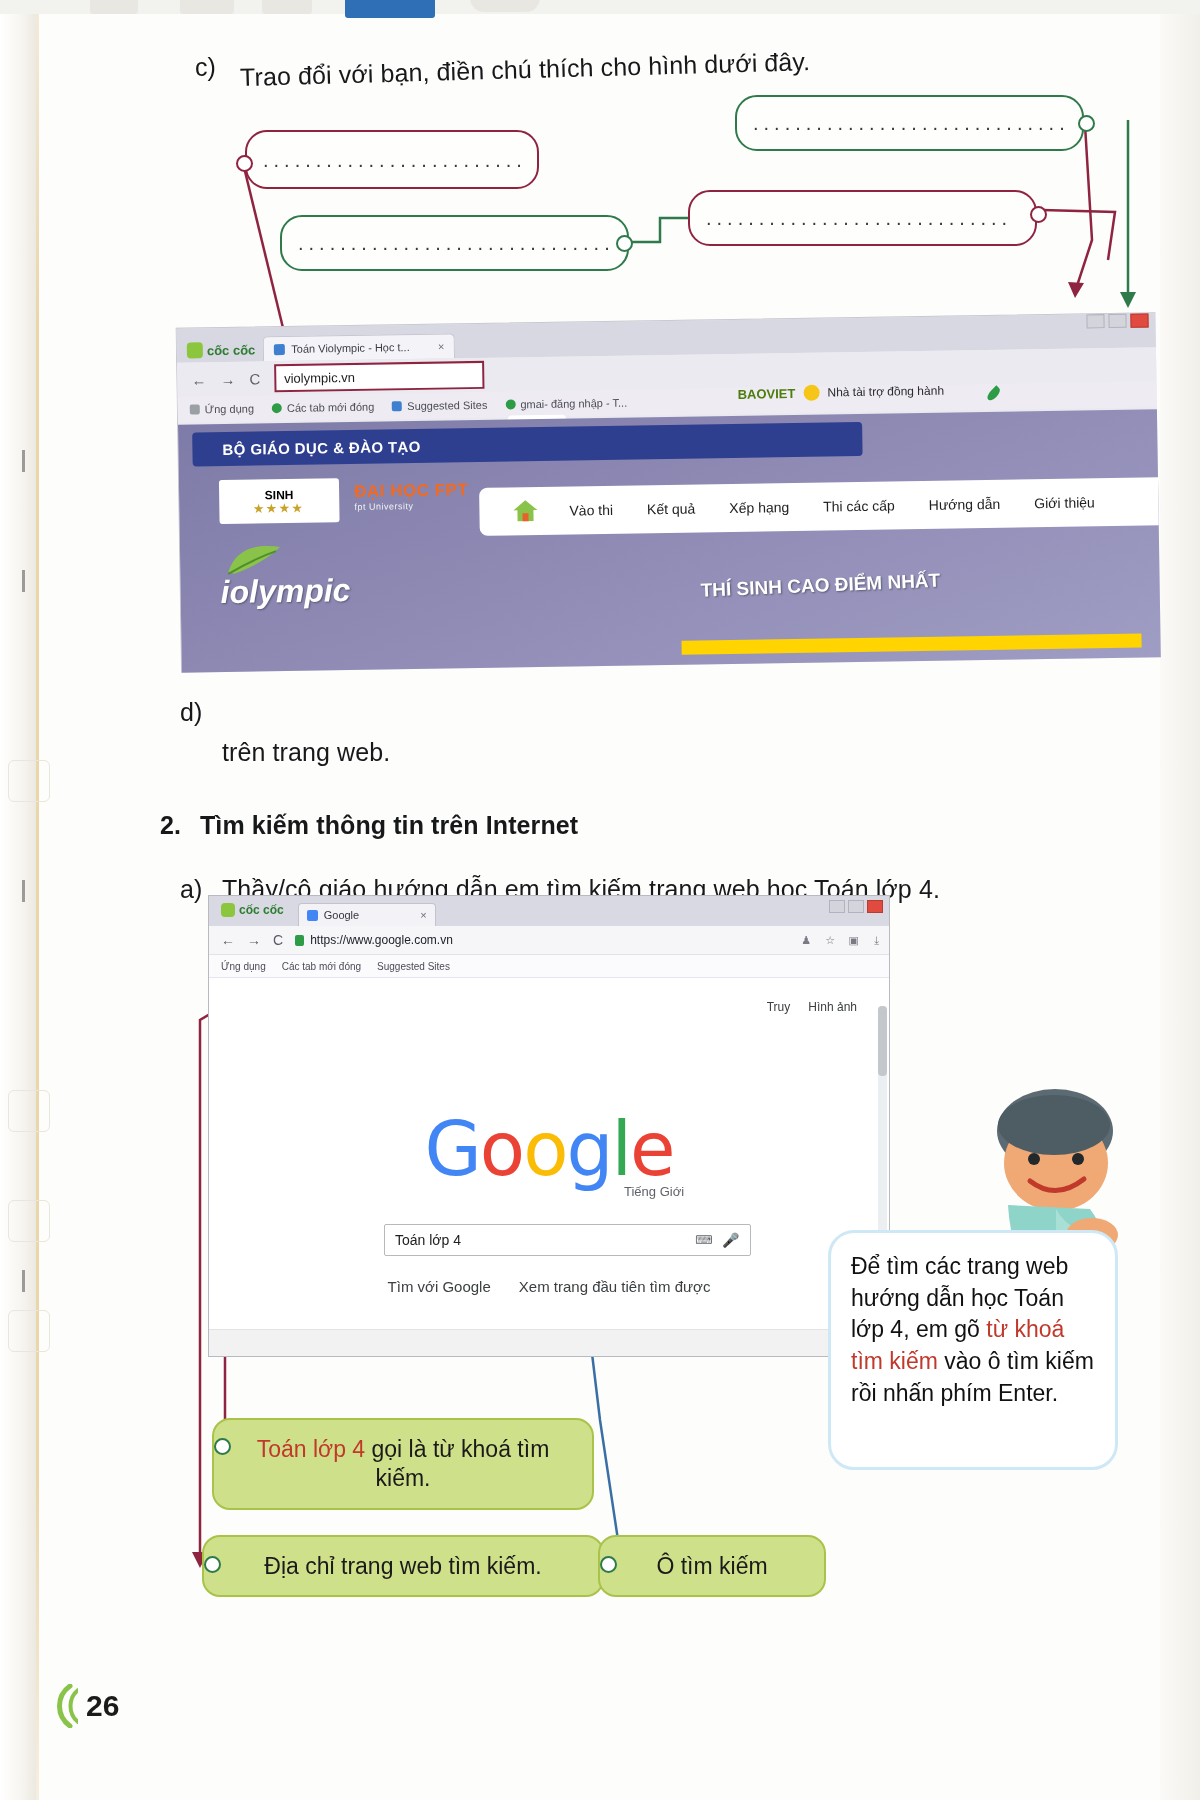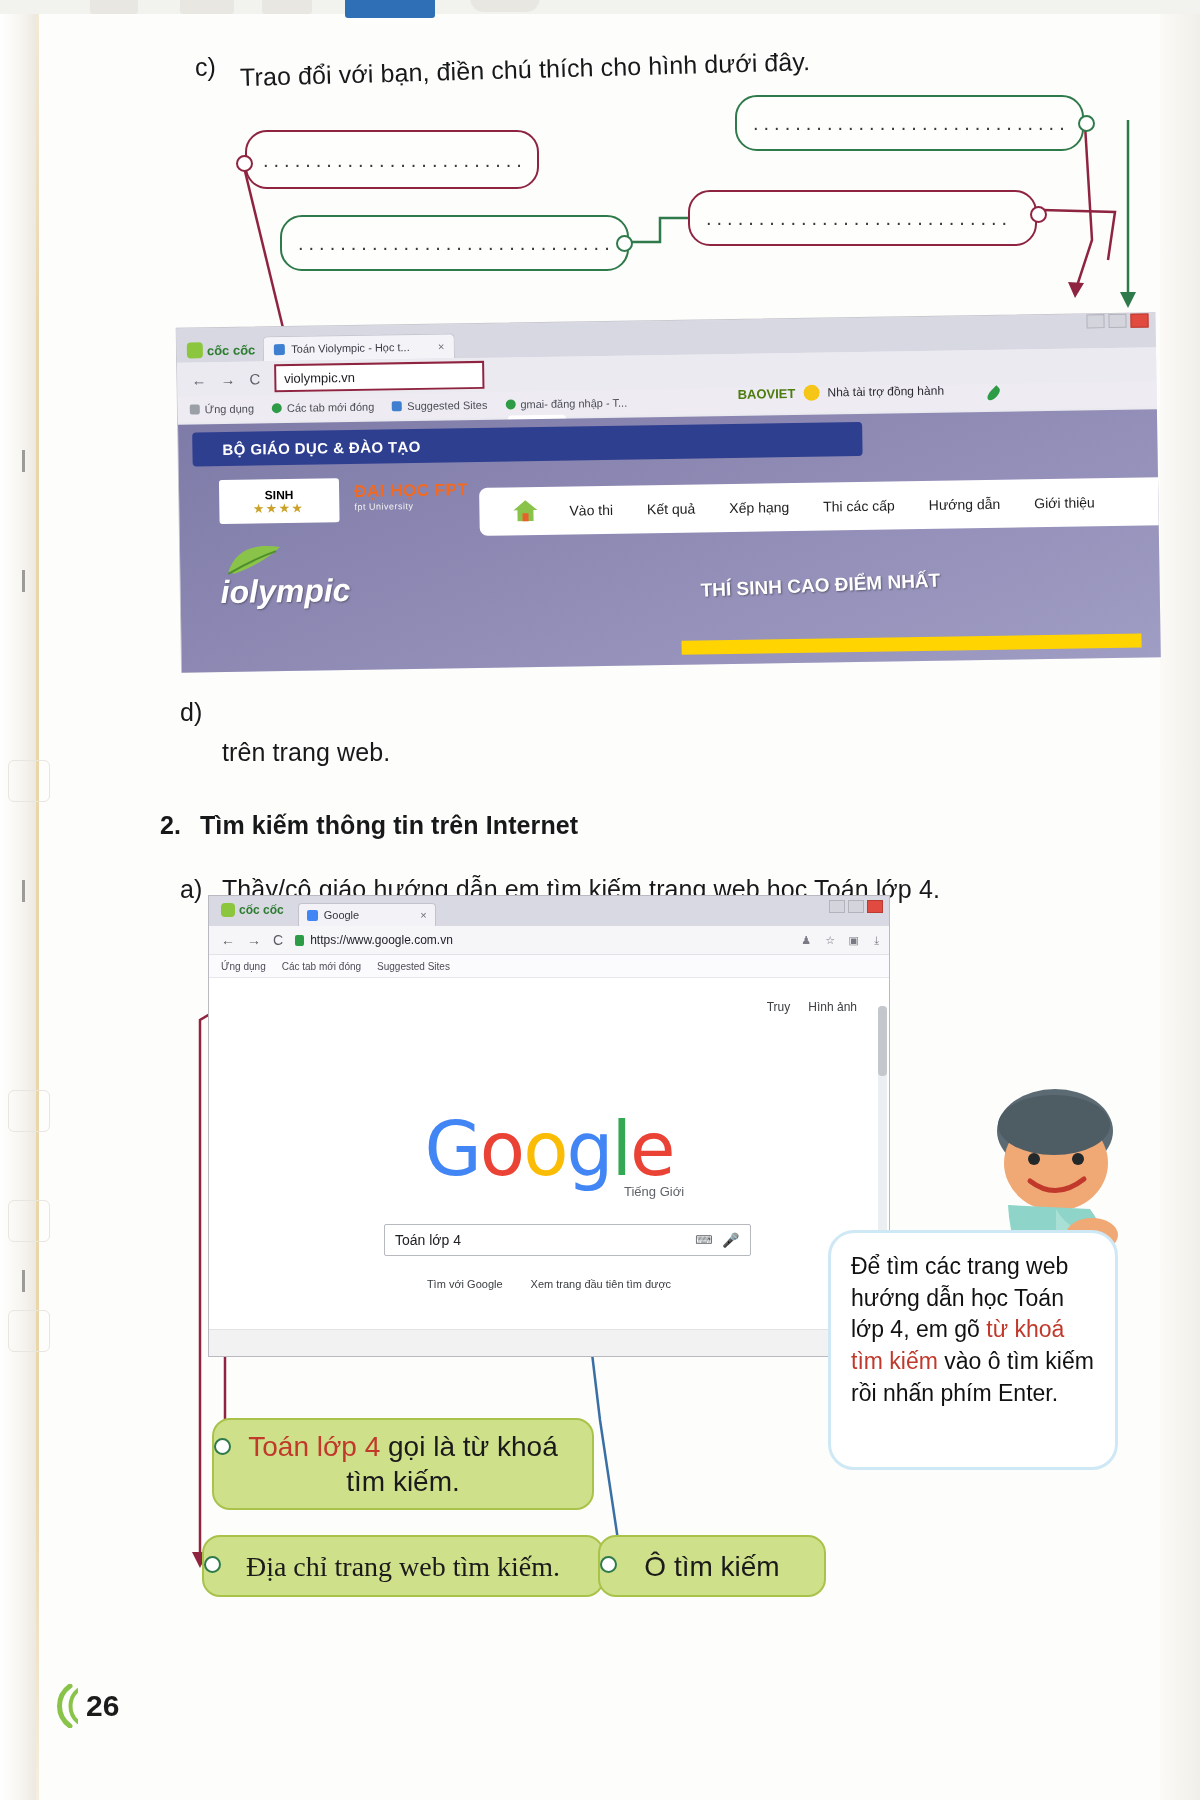--- a/index.html
+++ b/index.html
@@ -299,21 +299,21 @@
     position: absolute; left: 175px; top: 328px;
     width: 345px; height: 30px;
     border: 1px solid #b6b9bd; border-radius: 2px;
     background: #fff; display: flex; align-items: center; padding: 0 10px;
     font-size: 14px; color: #202124;
   }
   .s2-mic { margin-left: auto; display:flex; gap:10px; align-items:center; }
   .s2-buttons {
     position: absolute; left: 0; top: 382px; width: 680px;
     display: flex; justify-content: center; gap: 28px;
-    font-size: 11px; color: #3c4043;
+    font-size: 15px; color: #3c4043;
   }
   .s2-footer {
     position: absolute; left: 0; bottom: 0; width: 680px; height: 26px;
     background: #f2f2f2; border-top: 1px solid #e2e2e2;
   }
   .s2-scroll {
     position: absolute; right: 2px; top: 110px; width: 9px; height: 290px;
     background: #eceff1; border-radius: 4px;
   }
   .s2-scroll:after {
@@ -323,21 +323,21 @@
 
   
   .glabel {
     position: absolute;
     background: #cfe08a;
     border: 2px solid #a9c24a;
     border-radius: 18px;
     display: flex; align-items: center; justify-content: center;
     text-align: center;
     color: #1a1a1a;
-    font-size: 28px;
+    font-size: 23px;
     padding: 0 14px;
     line-height: 1.25;
   }
   .glabel .hl { color: #c0392b; }
 
   
   .speech {
     position: absolute;
     left: 828px; top: 1230px;
     width: 290px; height: 240px;
@@ -628,21 +628,21 @@
     <div class="s2-footer"></div>
   </div>
 
   <div class="glabel" style="left:212px;top:1418px;width:350px;height:88px;">
     <div>
       <span class="hl">Toán lớp 4</span><span> gọi là từ khoá tìm kiếm.</span>
     </div>
   </div>
   <div class="knob green" style="left:214px;top:1438px;"></div>
 
-  <div class="glabel" style="left:202px;top:1535px;width:370px;height:58px;font-family:Liberation Serif, serif;">Địa chỉ trang web tìm kiếm.</div>
+  <div class="glabel" style="left:202px;top:1535px;width:370px;height:58px;">Địa chỉ trang web tìm kiếm.</div>
   <div class="knob green" style="left:204px;top:1556px;"></div>
 
   <div class="glabel" style="left:598px;top:1535px;width:196px;height:58px;">Ô tìm kiếm</div>
   <div class="knob green" style="left:600px;top:1556px;"></div>
 
   <svg class="boy" viewBox="0 0 180 200">
     <ellipse cx="95" cy="46" rx="58" ry="42" fill="#5c6b73"></ellipse>
     <ellipse cx="96" cy="78" rx="52" ry="48" fill="#f0a875"></ellipse>
     <ellipse cx="94" cy="40" rx="56" ry="30" fill="#4e5c64"></ellipse>
     <circle cx="74" cy="74" r="6" fill="#23282b"></circle>

